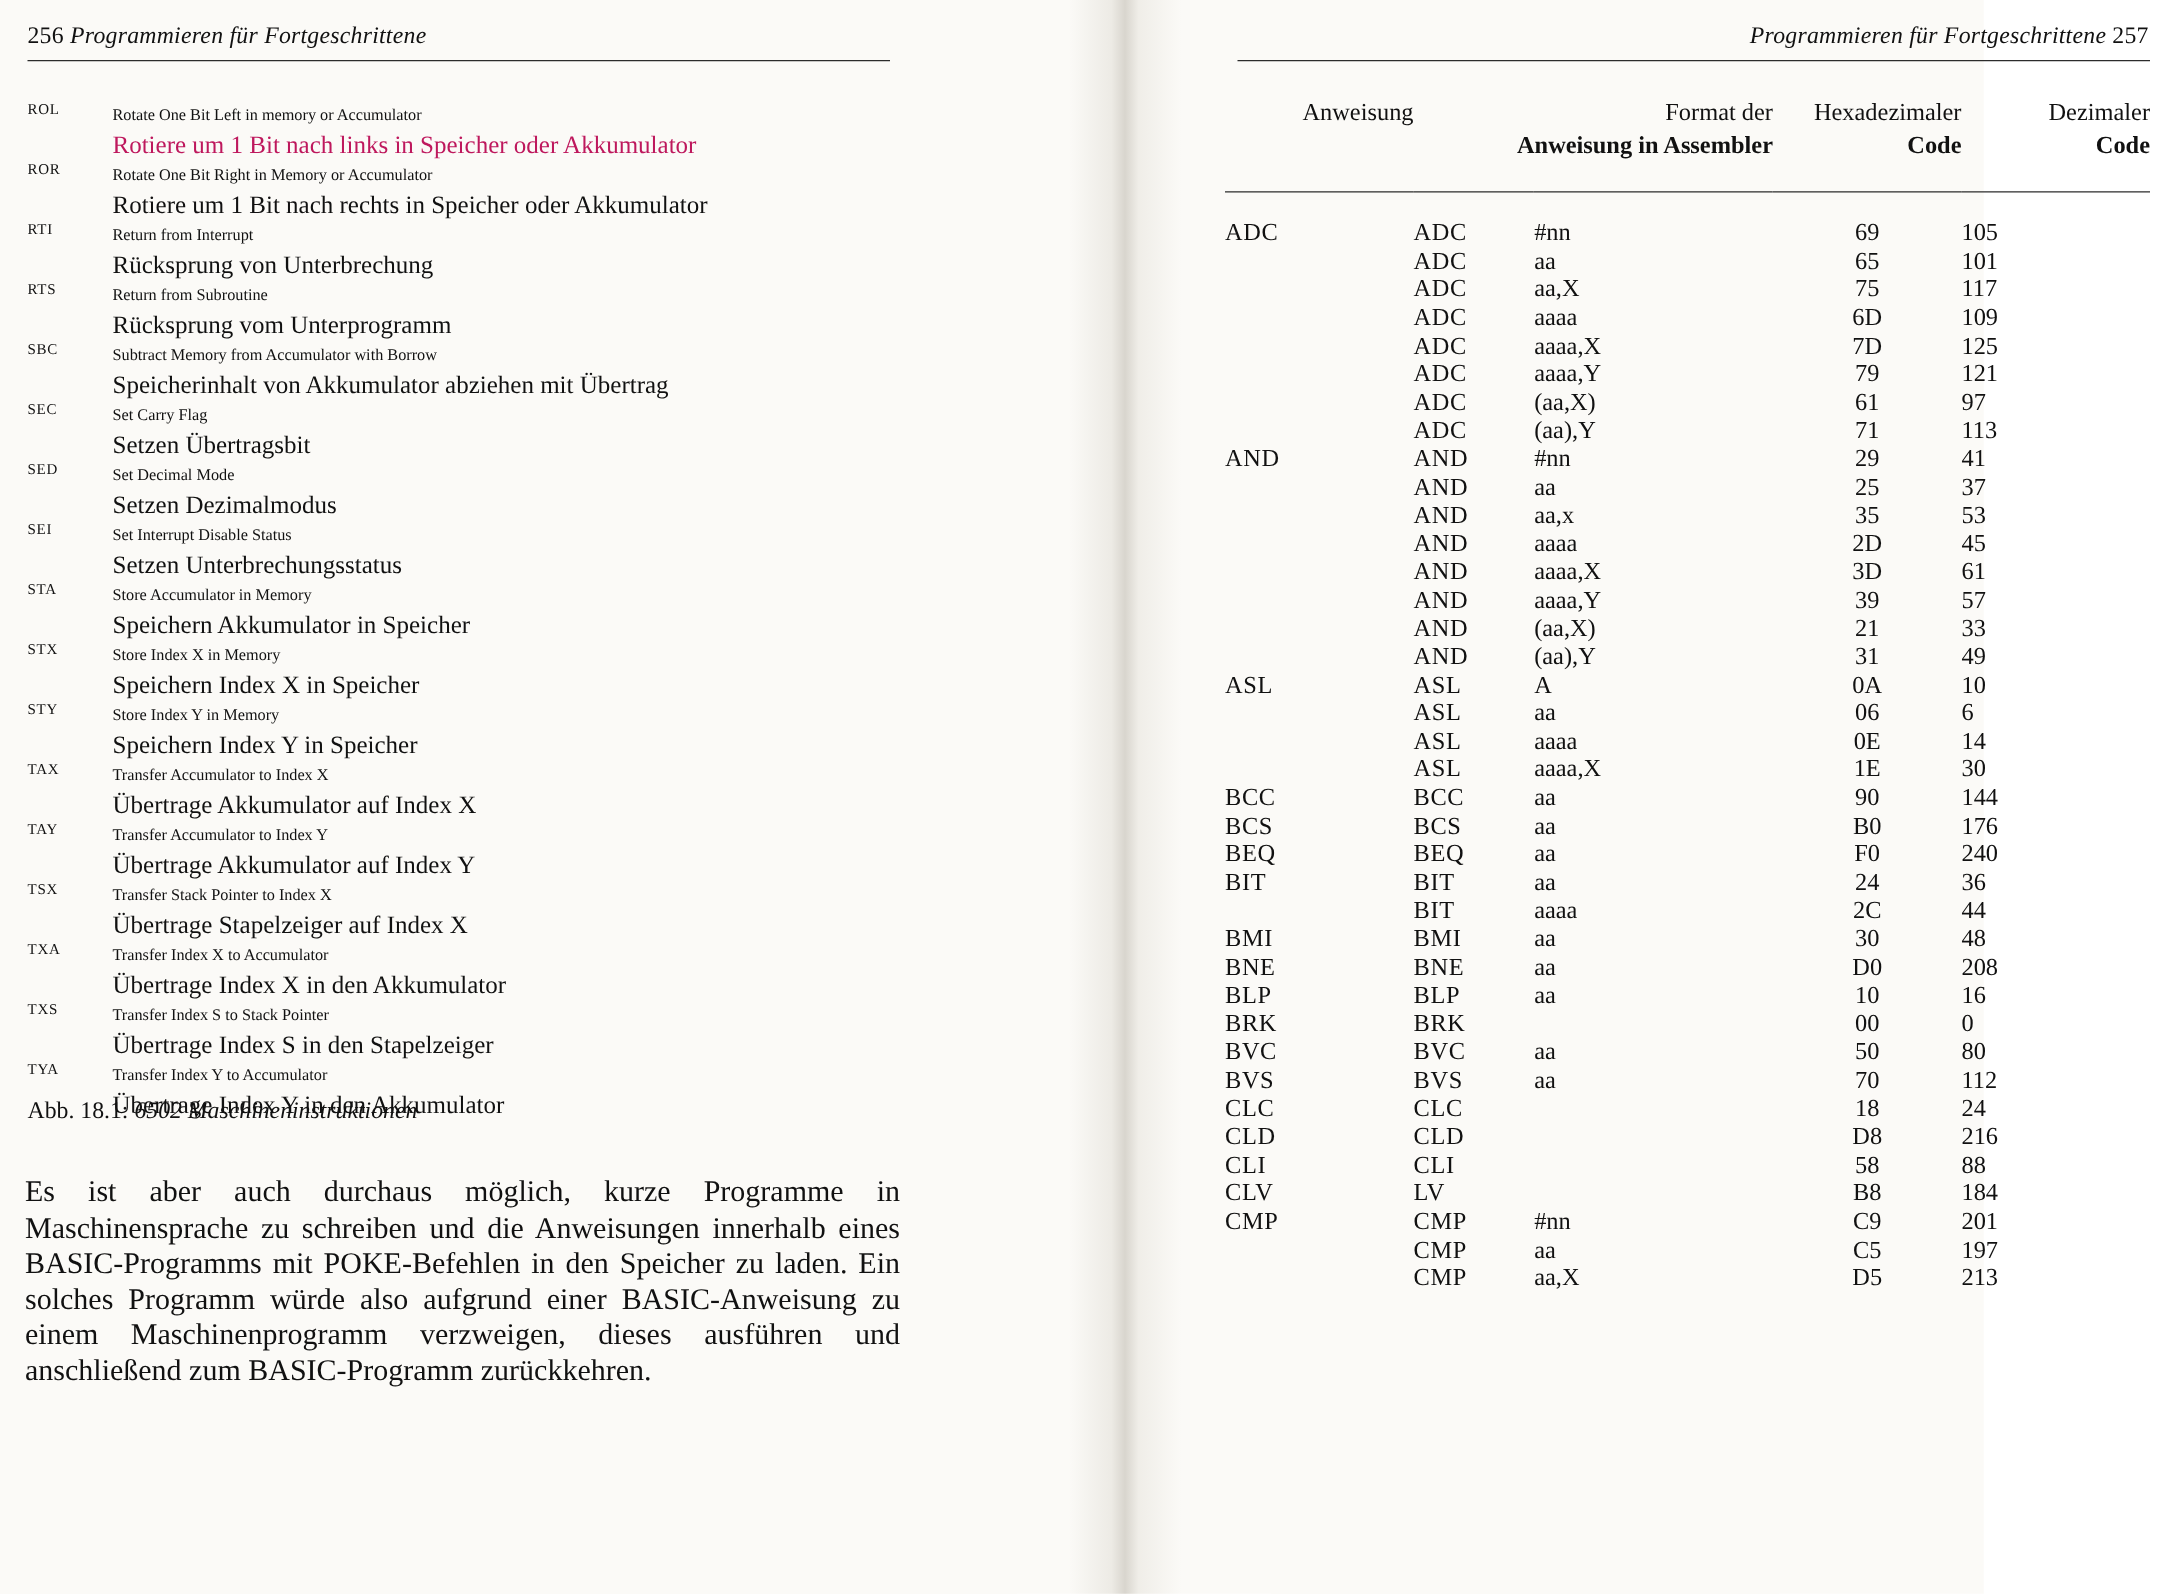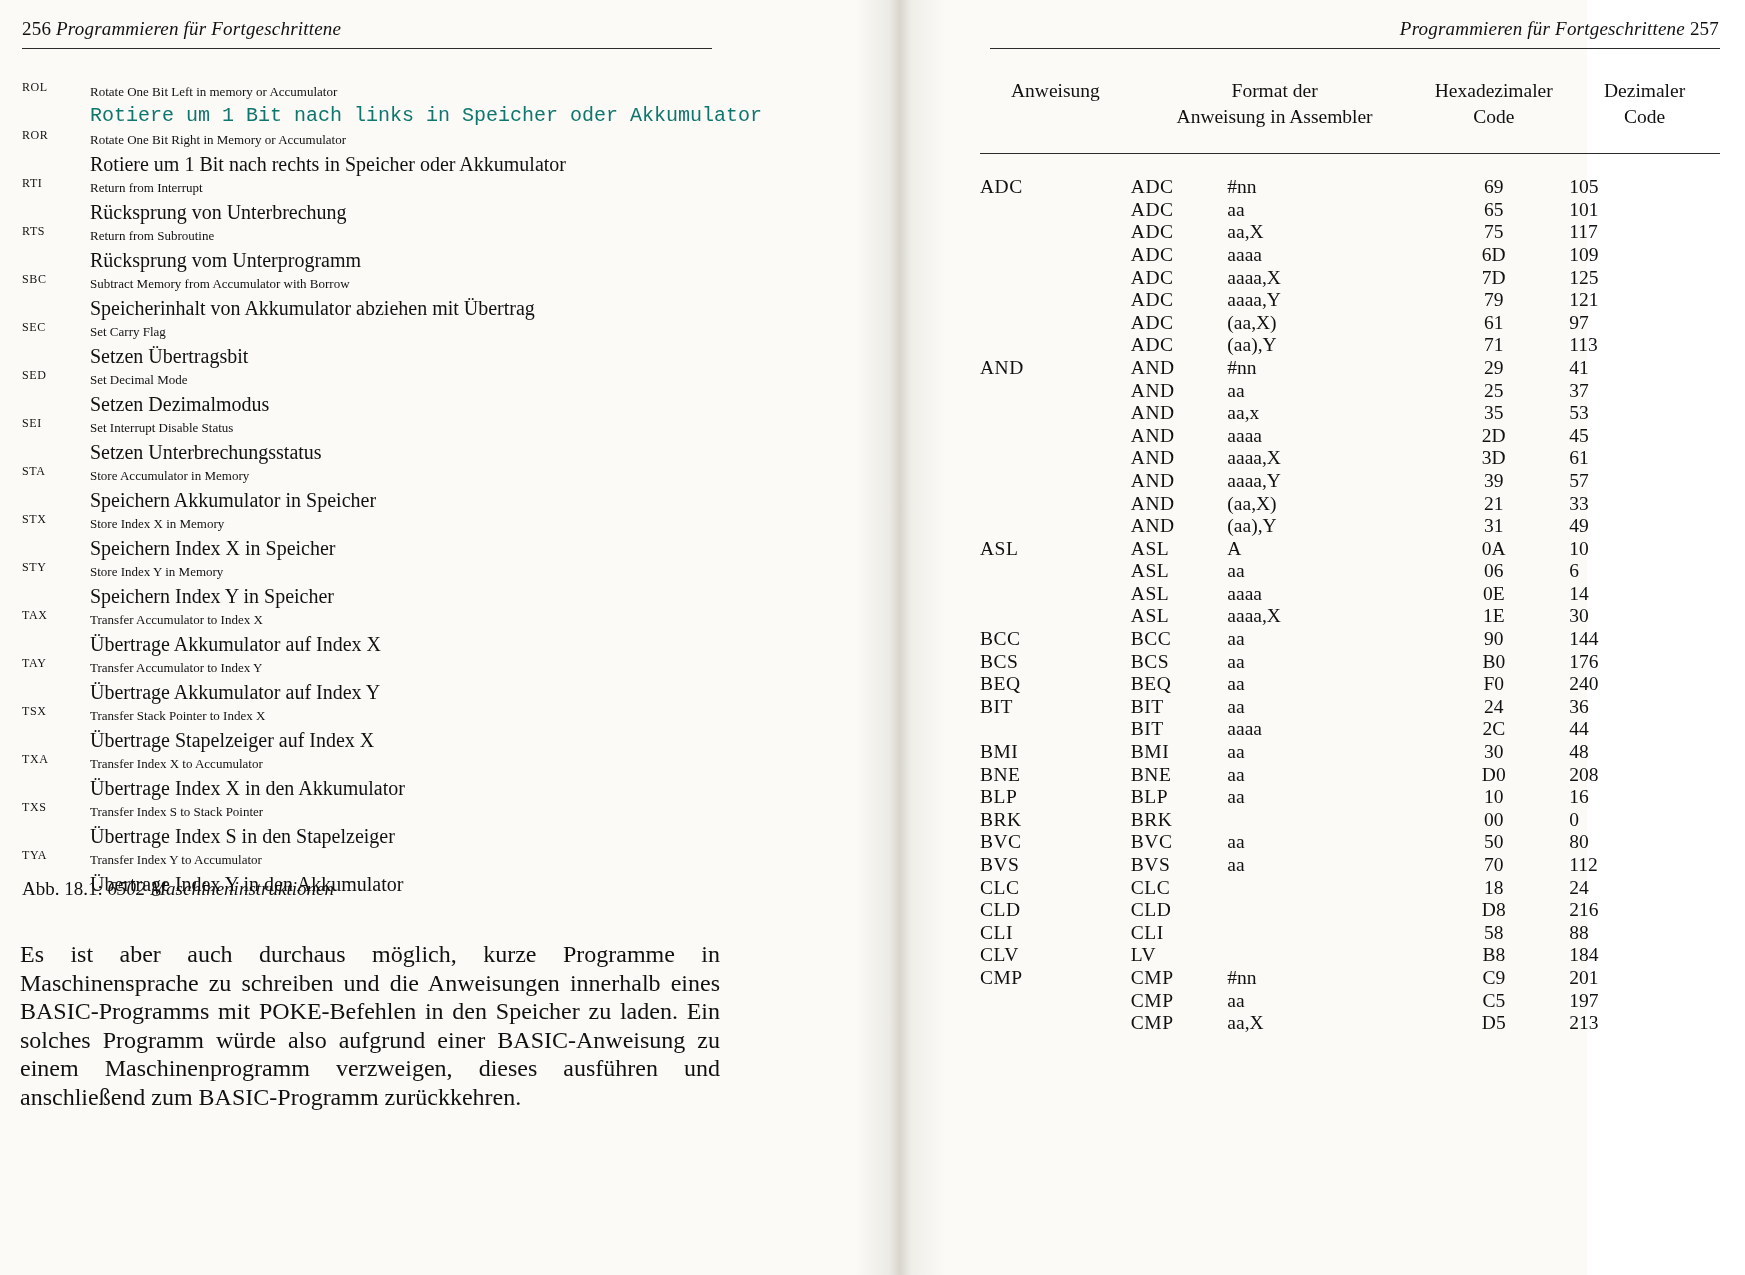--- a/index.html
+++ b/index.html
@@ -104,22 +104,21 @@
     font-size: 13px;
     line-height: 24px;
     white-space: nowrap;
   }
   .mn-de {
     font-size: 20px;
     line-height: 24px;
     white-space: nowrap;
   }
   .faded {
-    color: #0f766e;
-    font-family: Liberation Mono, monospace;
+    color: #be185d;
   }
   .caption {
     position: absolute;
     font-size: 19px;
   }
   .caption .cap-label { font-style: normal; }
   .caption .cap-text { font-style: italic; }
   .cap-left {
     left: 22px;
     top: 878px;
@@ -151,30 +150,30 @@
     top: 78px;
     width: 740px;
   }
   table.instr {
     border-collapse: collapse;
     width: 740px;
     font-size: 19.5px;
   }
   table.instr th {
     font-weight: normal;
-    text-align: center;
+    text-align: right;
     vertical-align: top;
     padding: 0;
   }
   .th-two {
     font-weight: bold;
     font-size: 19.5px;
     line-height: 26px;
   }
-  .th-two .l2 { font-weight: normal; }
+  .th-two .l2 { font-weight: bold; }
   .col-anw  { width: 150px; }
   .col-mn   { width: 96px; }
   .col-op   { width: 190px; }
   .col-hex  { width: 150px; text-align: center; }
   .col-dec  { width: 150px; text-align: center; }
   .head-hex, .head-dec { text-align: center; }
   table.instr td {
     padding: 0 0 0 0;
     height: 22.6px;
     line-height: 22.6px;

